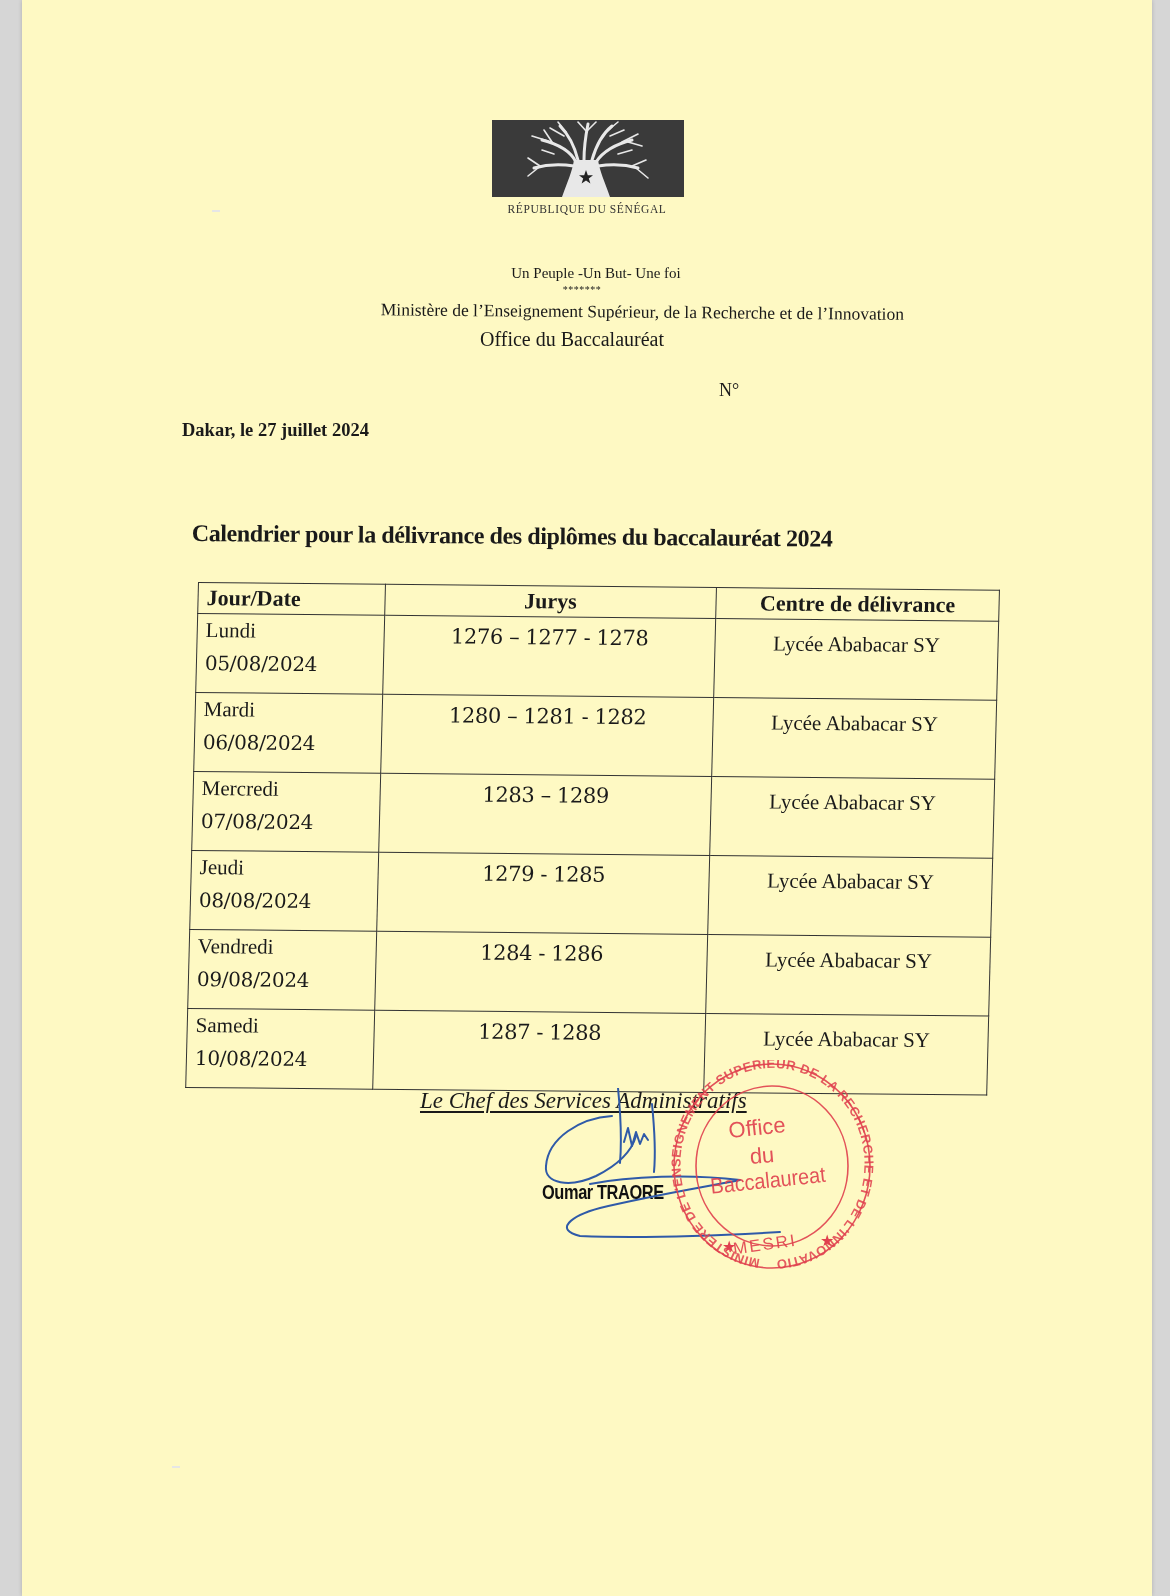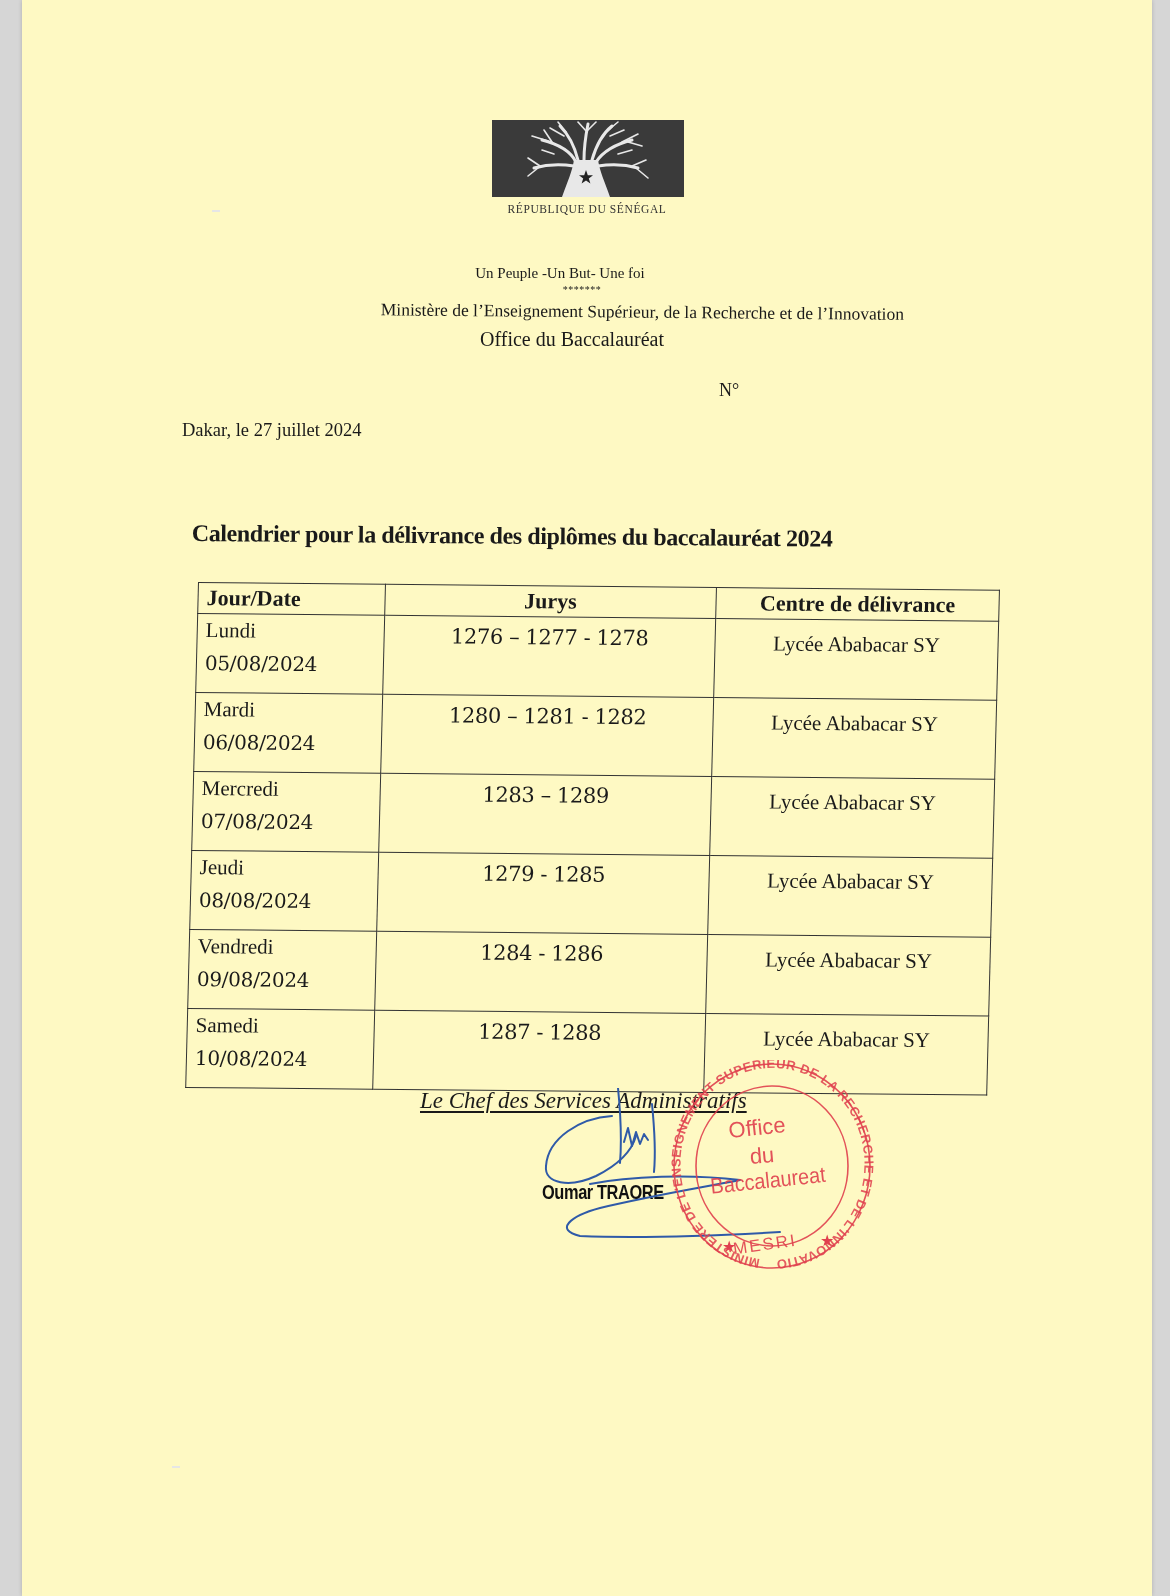--- a/index.html
+++ b/index.html
@@ -40,21 +40,21 @@
       left: 440px;
       top: 203px;
       width: 250px;
       text-align: center;
       font-size: 11.5px;
       letter-spacing: 0.6px;
       color: #333;
     }
     .motto {
       position: absolute;
-      left: 378px;
+      left: 414px;
       top: 265px;
       width: 320px;
       text-align: center;
       font-size: 15px;
     }
     .stars {
       position: absolute;
       left: 400px;
       top: 284px;
       width: 320px;
@@ -84,20 +84,21 @@
       position: absolute;
       left: 697px;
       top: 380px;
       font-size: 18px;
     }
     .date-line {
       position: absolute;
       left: 160px;
       top: 420px;
       font-size: 18.5px;
+      font-weight: bold;
     }
     .doc-title {
       position: absolute;
       left: 170px;
       top: 520px;
       font-size: 24px;
       font-weight: bold;
       letter-spacing: -0.4px;
       transform: rotate(0.5deg);
       transform-origin: left top;

